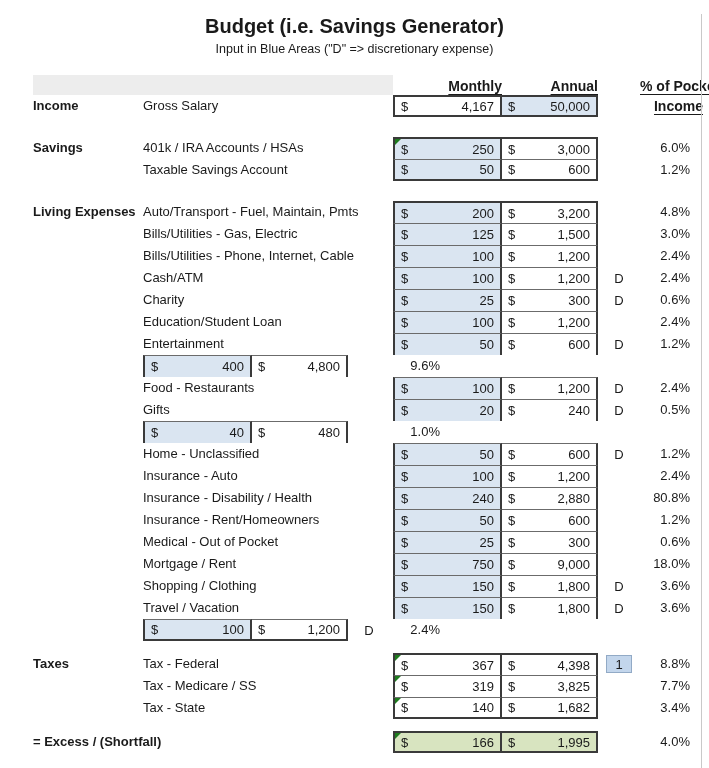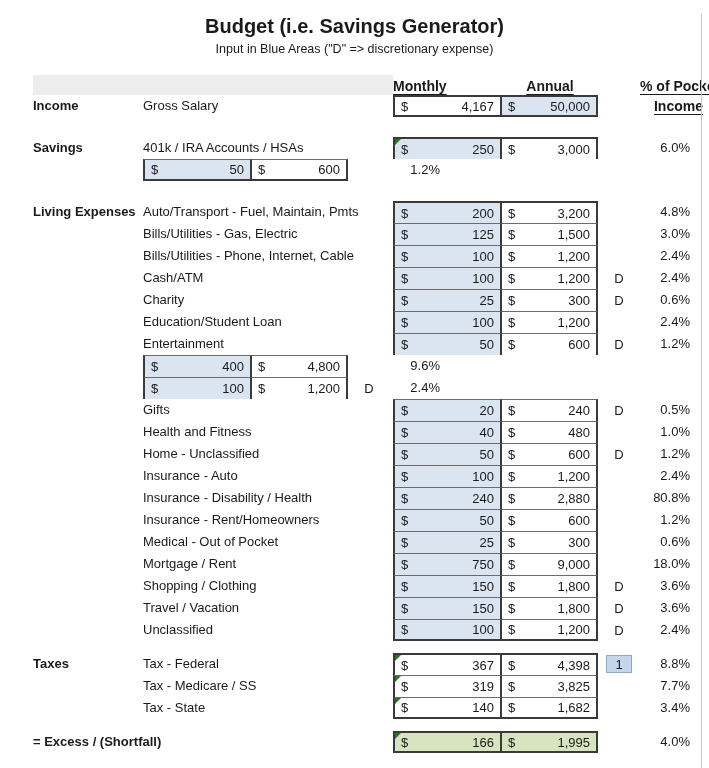--- a/index.html
+++ b/index.html
@@ -10,22 +10,22 @@
   }
   .sheet{position:relative;width:709px;height:768px;overflow:hidden;background:#fff;}
   .edge-line{position:absolute;left:701px;top:14px;bottom:0;width:1px;background:#c9c9c9;}
 
   .title{margin-top:15px;text-align:center;font-size:20px;font-weight:bold;}
   .subtitle{margin-top:4px;text-align:center;font-size:12.5px;}
 
   .hdr-row{display:flex;margin-top:17px;height:22px;align-items:flex-end;padding-left:33px;}
   .hdr-spacer{width:360px;height:20px;background:#EDEDED;align-self:flex-end;}
   .hdr{font-weight:bold;font-size:14px;text-decoration:underline;text-underline-offset:3px;padding-bottom:1px;}
-  .hdr-monthly{width:109px;text-align:left;}
-  .hdr-annual{width:96px;text-align:center;}
+  .hdr-monthly{width:109px;text-align:right;}
+  .hdr-annual{width:96px;text-align:right;}
   .hdr-flag{width:42px;}
   .hdr-pct{width:69px;text-align:right;box-sizing:border-box;padding-right:2px;white-space:nowrap;}
 
   .sec{}
   .sec-savings,.sec-living{margin-top:20px;}
   .sec-taxes,.sec-excess{margin-top:12px;}
 
   .row{display:flex;height:22px;padding-left:33px;box-sizing:border-box;}
   .col-cat{width:110px;font-weight:bold;font-size:13px;line-height:22px;white-space:nowrap;overflow:visible;}
   .col-item{width:250px;font-size:13px;line-height:22px;white-space:nowrap;overflow:hidden;}
@@ -89,20 +89,21 @@
           </div>
           <div class="cell cell-a" style="background: rgb(255, 255, 255);">
             <div class="dollar">$</div>
             <div class="amount">3,000</div>
           </div>
           <div class="col-flag"></div>
           <div class="col-pct">6.0%</div>
         </div>
         <div class="row last">
           <div class="col-cat"></div>
+          <div class="col-item">Taxable Savings Account</div>
           <div class="cell cell-m" style="background: rgb(218, 229, 241);">
             <div class="dollar">$</div>
             <div class="amount">50</div>
           </div>
           <div class="cell cell-a" style="background: rgb(255, 255, 255);">
             <div class="dollar">$</div>
             <div class="amount">600</div>
           </div>
           <div class="col-flag"></div>
           <div class="col-pct">1.2%</div>
@@ -215,20 +216,21 @@
           </div>
           <div class="cell cell-a" style="background: rgb(255, 255, 255);">
             <div class="dollar">$</div>
             <div class="amount">4,800</div>
           </div>
           <div class="col-flag"></div>
           <div class="col-pct">9.6%</div>
         </div>
         <div class="row">
           <div class="col-cat"></div>
+          <div class="col-item">Food - Restaurants</div>
           <div class="cell cell-m" style="background: rgb(218, 229, 241);">
             <div class="dollar">$</div>
             <div class="amount">100</div>
           </div>
           <div class="cell cell-a" style="background: rgb(255, 255, 255);">
             <div class="dollar">$</div>
             <div class="amount">1,200</div>
           </div>
           <div class="col-flag">D</div>
           <div class="col-pct">2.4%</div>
@@ -242,21 +244,20 @@
           </div>
           <div class="cell cell-a" style="background: rgb(255, 255, 255);">
             <div class="dollar">$</div>
             <div class="amount">240</div>
           </div>
           <div class="col-flag">D</div>
           <div class="col-pct">0.5%</div>
         </div>
         <div class="row">
           <div class="col-cat"></div>
-          <div class="col-item">Health and Fitness</div>
           <div class="cell cell-m" style="background: rgb(218, 229, 241);">
             <div class="dollar">$</div>
             <div class="amount">40</div>
           </div>
           <div class="cell cell-a" style="background: rgb(255, 255, 255);">
             <div class="dollar">$</div>
             <div class="amount">480</div>
           </div>
           <div class="col-flag"></div>
           <div class="col-pct">1.0%</div>
@@ -368,21 +369,20 @@
           </div>
           <div class="cell cell-a" style="background: rgb(255, 255, 255);">
             <div class="dollar">$</div>
             <div class="amount">1,800</div>
           </div>
           <div class="col-flag">D</div>
           <div class="col-pct">3.6%</div>
         </div>
         <div class="row last">
           <div class="col-cat"></div>
-          <div class="col-item">Unclassified</div>
           <div class="cell cell-m" style="background: rgb(218, 229, 241);">
             <div class="dollar">$</div>
             <div class="amount">100</div>
           </div>
           <div class="cell cell-a" style="background: rgb(255, 255, 255);">
             <div class="dollar">$</div>
             <div class="amount">1,200</div>
           </div>
           <div class="col-flag">D</div>
           <div class="col-pct">2.4%</div>

